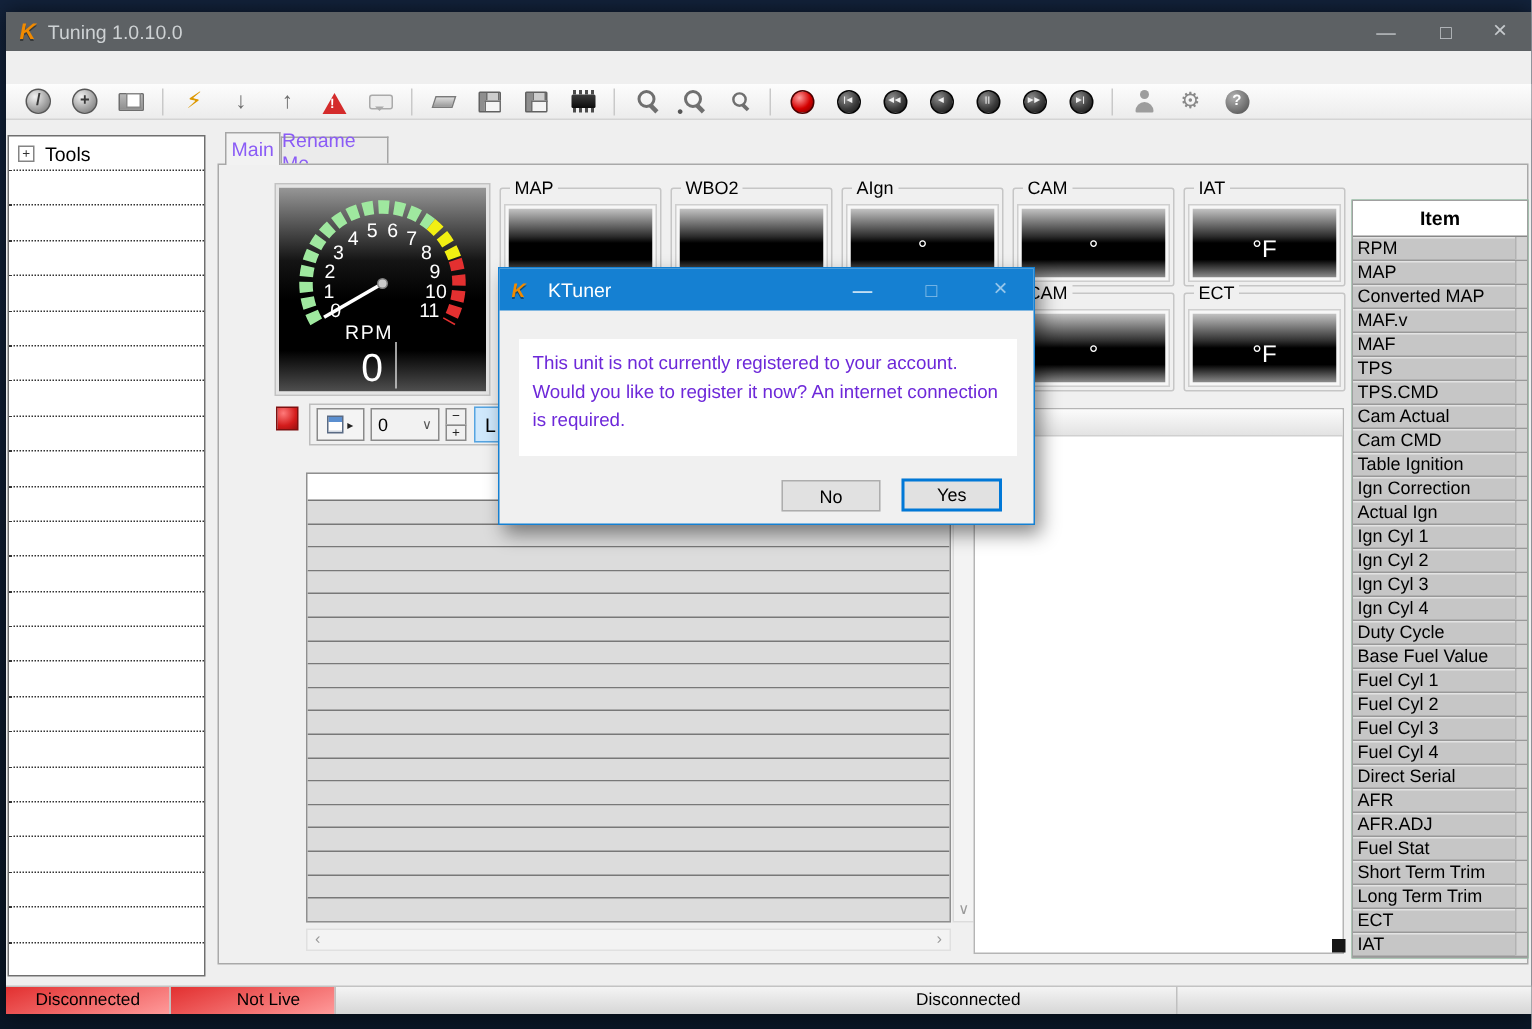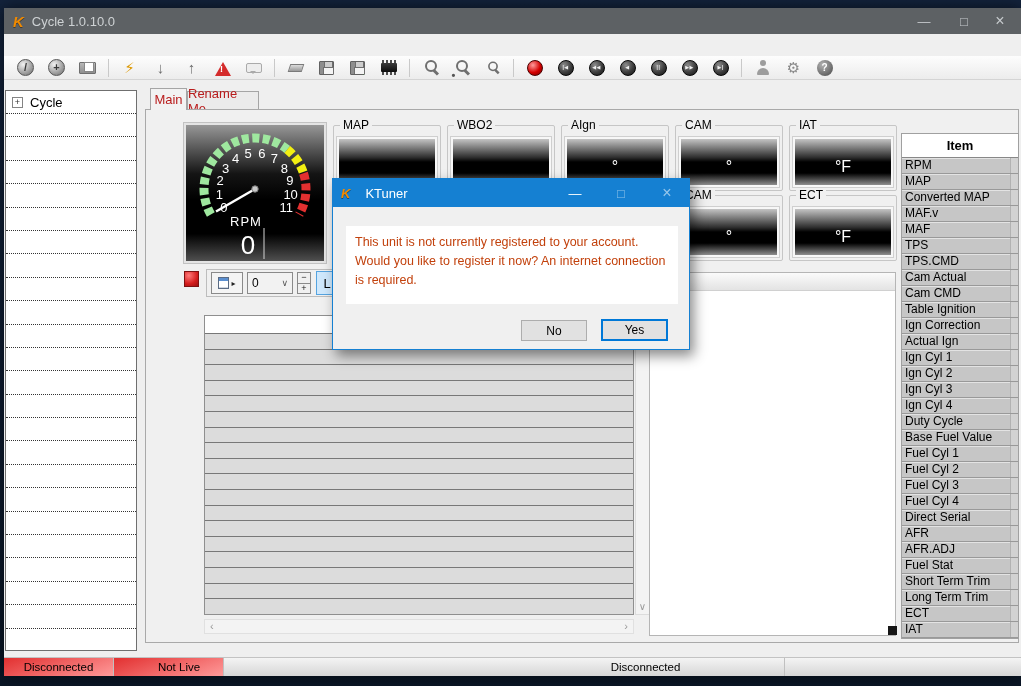--- a/index.html
+++ b/index.html
@@ -54,21 +54,21 @@
   [data-name="zoom-select-icon"] .ov{color:#555;left:-1px;right:auto;bottom:-4px;font-size:11px}
 
   
   .leftpanel{position:absolute;left:1px;top:82px;width:132px;height:561px;background:#fff;border:1px solid #6f6f6f;overflow:hidden}
   .layoutrow{height:23px;border-bottom:1px dotted #333;display:flex;align-items:center;gap:7px;padding-left:6px}
   .expbox{width:11px;height:11px;border:1px solid #848484;background:#fff;font-size:9px;line-height:9px;text-align:center;color:#333}
   .laylabel{font-size:13px;color:#000}
   .dotrow{height:23.4px;border-bottom:1px dotted #333}
 
   
-  .tab{position:absolute;font-size:13px;color:#b91c1c;display:flex;align-items:center;justify-content:center;border:1px solid #a5a5a5}
+  .tab{position:absolute;font-size:13px;color:#8b5cf6;display:flex;align-items:center;justify-content:center;border:1px solid #a5a5a5}
   .tab.active{left:146px;top:80px;width:37px;height:22px;background:#f2f2f2;border-bottom:none;z-index:3}
   .tab.inactive{left:183px;top:83px;width:72px;height:19px;background:#ebebeb;border-bottom:none;z-index:1}
   .tabpage{position:absolute;left:141px;top:101px;width:874px;height:534px;background:#f0f0f0;border:1px solid #a9a9a9;z-index:2}
 
   
   .tachbox{position:absolute;left:38px;top:13px;width:142px;height:140px;background:linear-gradient(#979797,#141414 36%,#000 55%,#000 80%,#4f4f4f);border:2px solid #e4e4e4;outline:1px solid #c2c2c2}
   .tnum{fill:#fff;font-size:13px;text-anchor:middle;font-family:"Liberation Sans",sans-serif}
   .tlabel{fill:#fff;font-size:13px;letter-spacing:1px;text-anchor:middle}
   .tvalue{fill:#fff;font-size:26px;text-anchor:middle}
 
@@ -120,32 +120,32 @@
   .scell.alert{background:linear-gradient(160deg,#e23030,#ff9a9a)}
 
   
   .dialog{position:absolute;left:332px;top:178px;width:358px;height:172px;background:#f0f0f0;border:1px solid #1580d2;box-shadow:4px 6px 12px rgba(0,0,0,.45);z-index:99}
   .dtitle{position:absolute;left:0;top:0;right:0;height:28px;background:#1580d2;display:flex;align-items:center;padding-left:8px;gap:7px}
   .dtitle .dtext{color:#fff;font-size:13px}
   .dctrl{position:absolute;top:0;height:28px;width:40px;display:flex;align-items:center;justify-content:center;font-size:13px}
   .dctrl.min{left:222px;color:#fff}
   .dctrl.max{left:268px;color:rgba(255,255,255,.5)}
   .dctrl.cls{left:314px;color:rgba(255,255,255,.55);font-size:16px}
-  .dmsgbox{position:absolute;left:13px;top:47px;width:332px;height:78px;background:#fff;padding:7px 9px;font-size:12.5px;line-height:1.5;color:#c2410c}
+  .dmsgbox{position:absolute;left:13px;top:47px;width:332px;height:78px;background:#fff;padding:7px 9px;font-size:12.5px;line-height:1.5;color:#6d28d9}
   .dbtn{position:absolute;top:141px;width:66px;height:21px;background:#e1e1e1;border:1px solid #adadad;font-size:12px;color:#000;font-family:"Liberation Sans",sans-serif}
   .dbtn.no{left:188px}
   .dbtn.yes{left:268px;width:67px;height:22px;top:140px;border:2px solid #0078d7}
 </style>
 </head>
 <body>
 
 <div class="window" data-name="app-window">
   <div class="titlebar" data-name="title-bar">
     <span class="applogo" data-name="app-icon">K</span>
-    <span class="title" data-name="window-title">Cycle 1.0.10.0</span>
+    <span class="title" data-name="window-title">Tuning 1.0.10.0</span>
     <span class="wctrl min" data-name="minimize-button">—</span>
     <span class="wctrl max" data-name="maximize-button">□</span>
     <span class="wctrl cls" data-name="close-button">×</span>
   </div>
 
   <div class="toolbar" id="toolbar" data-name="toolbar">
       <span class="tbtn" data-name="disconnect-icon">
         <span class="ti ti-sphere">
           <em class="g">/</em>
         </span>
@@ -255,21 +255,21 @@
       <span class="tbtn" data-name="help-icon">
         <span class="ti ti-helpc">
           <em class="g">?</em>
         </span>
       </span>
     </div>
 
   <div class="leftpanel" data-name="layout-tree-panel">
     <div class="layoutrow" data-name="tree-item-layout">
       <span class="expbox" data-name="tree-expand-button">+</span>
-      <span class="laylabel" data-name="tree-item-layout-label">Cycle</span>
+      <span class="laylabel" data-name="tree-item-layout-label">Tools</span>
     </div>
     <div id="layoutlines">
         <div class="dotrow" data-name="layout-empty-row"></div>
         <div class="dotrow" data-name="layout-empty-row"></div>
         <div class="dotrow" data-name="layout-empty-row"></div>
         <div class="dotrow" data-name="layout-empty-row"></div>
         <div class="dotrow" data-name="layout-empty-row"></div>
         <div class="dotrow" data-name="layout-empty-row"></div>
         <div class="dotrow" data-name="layout-empty-row"></div>
         <div class="dotrow" data-name="layout-empty-row"></div>

